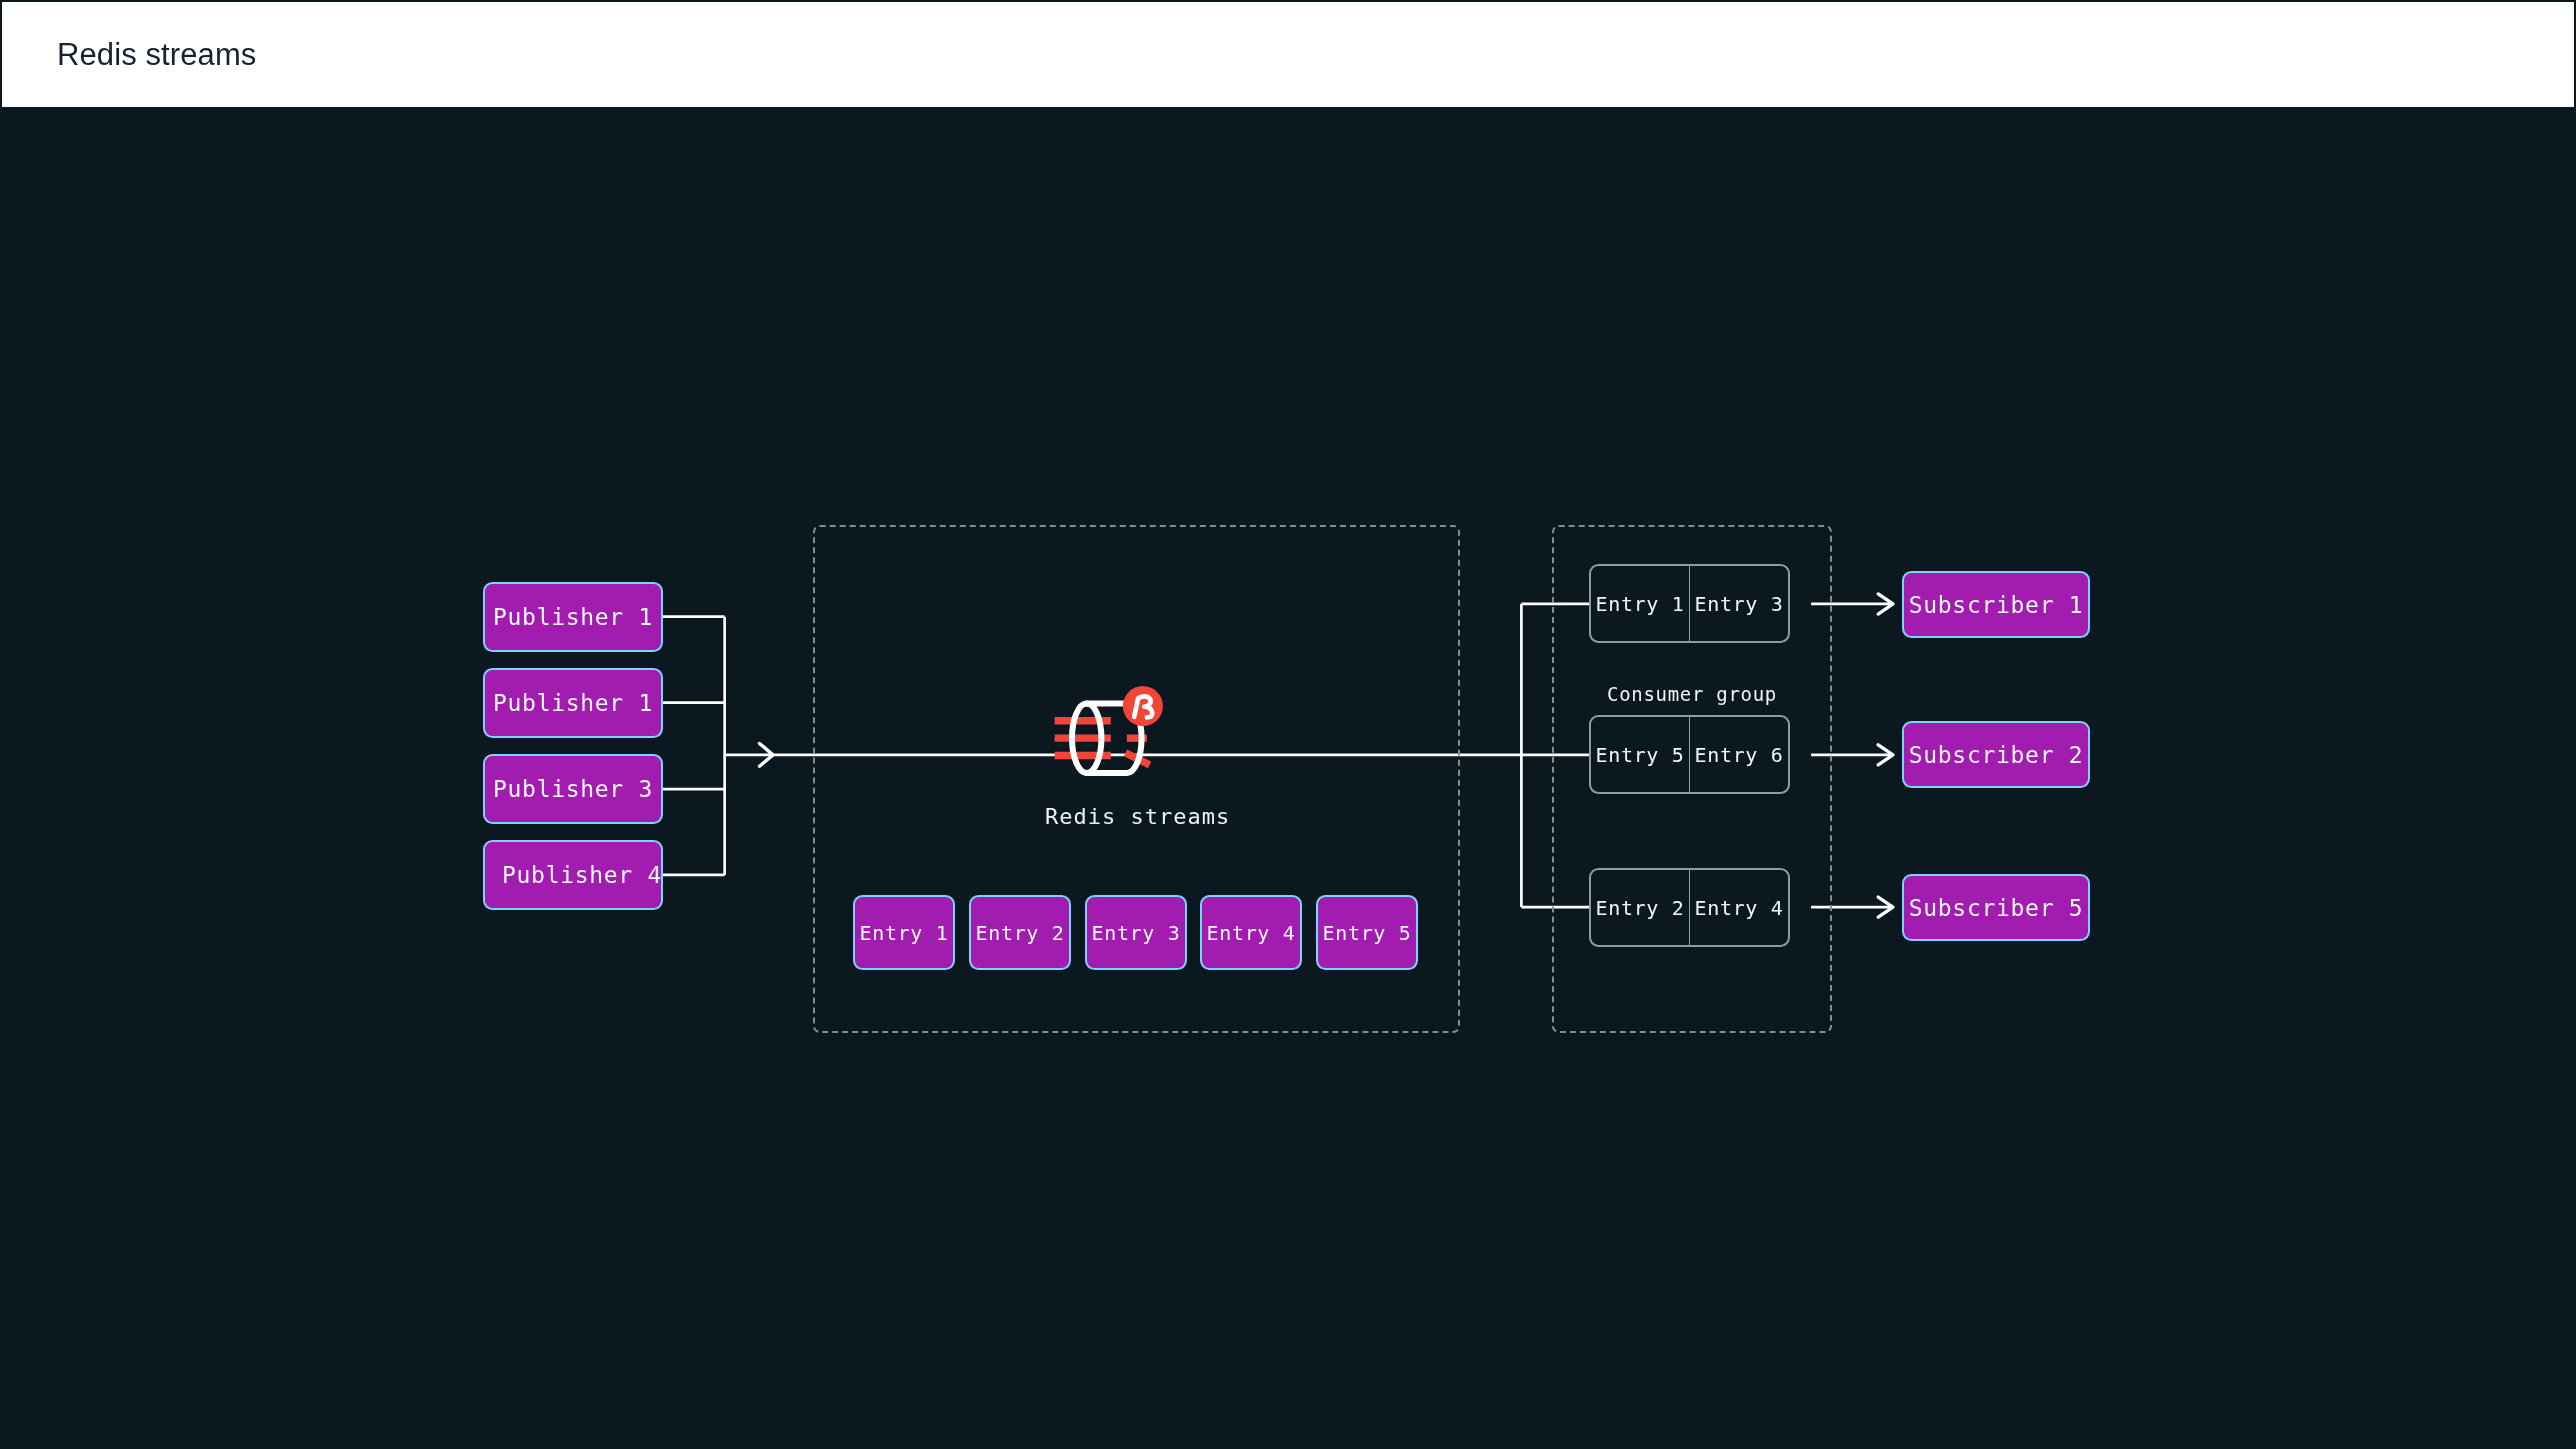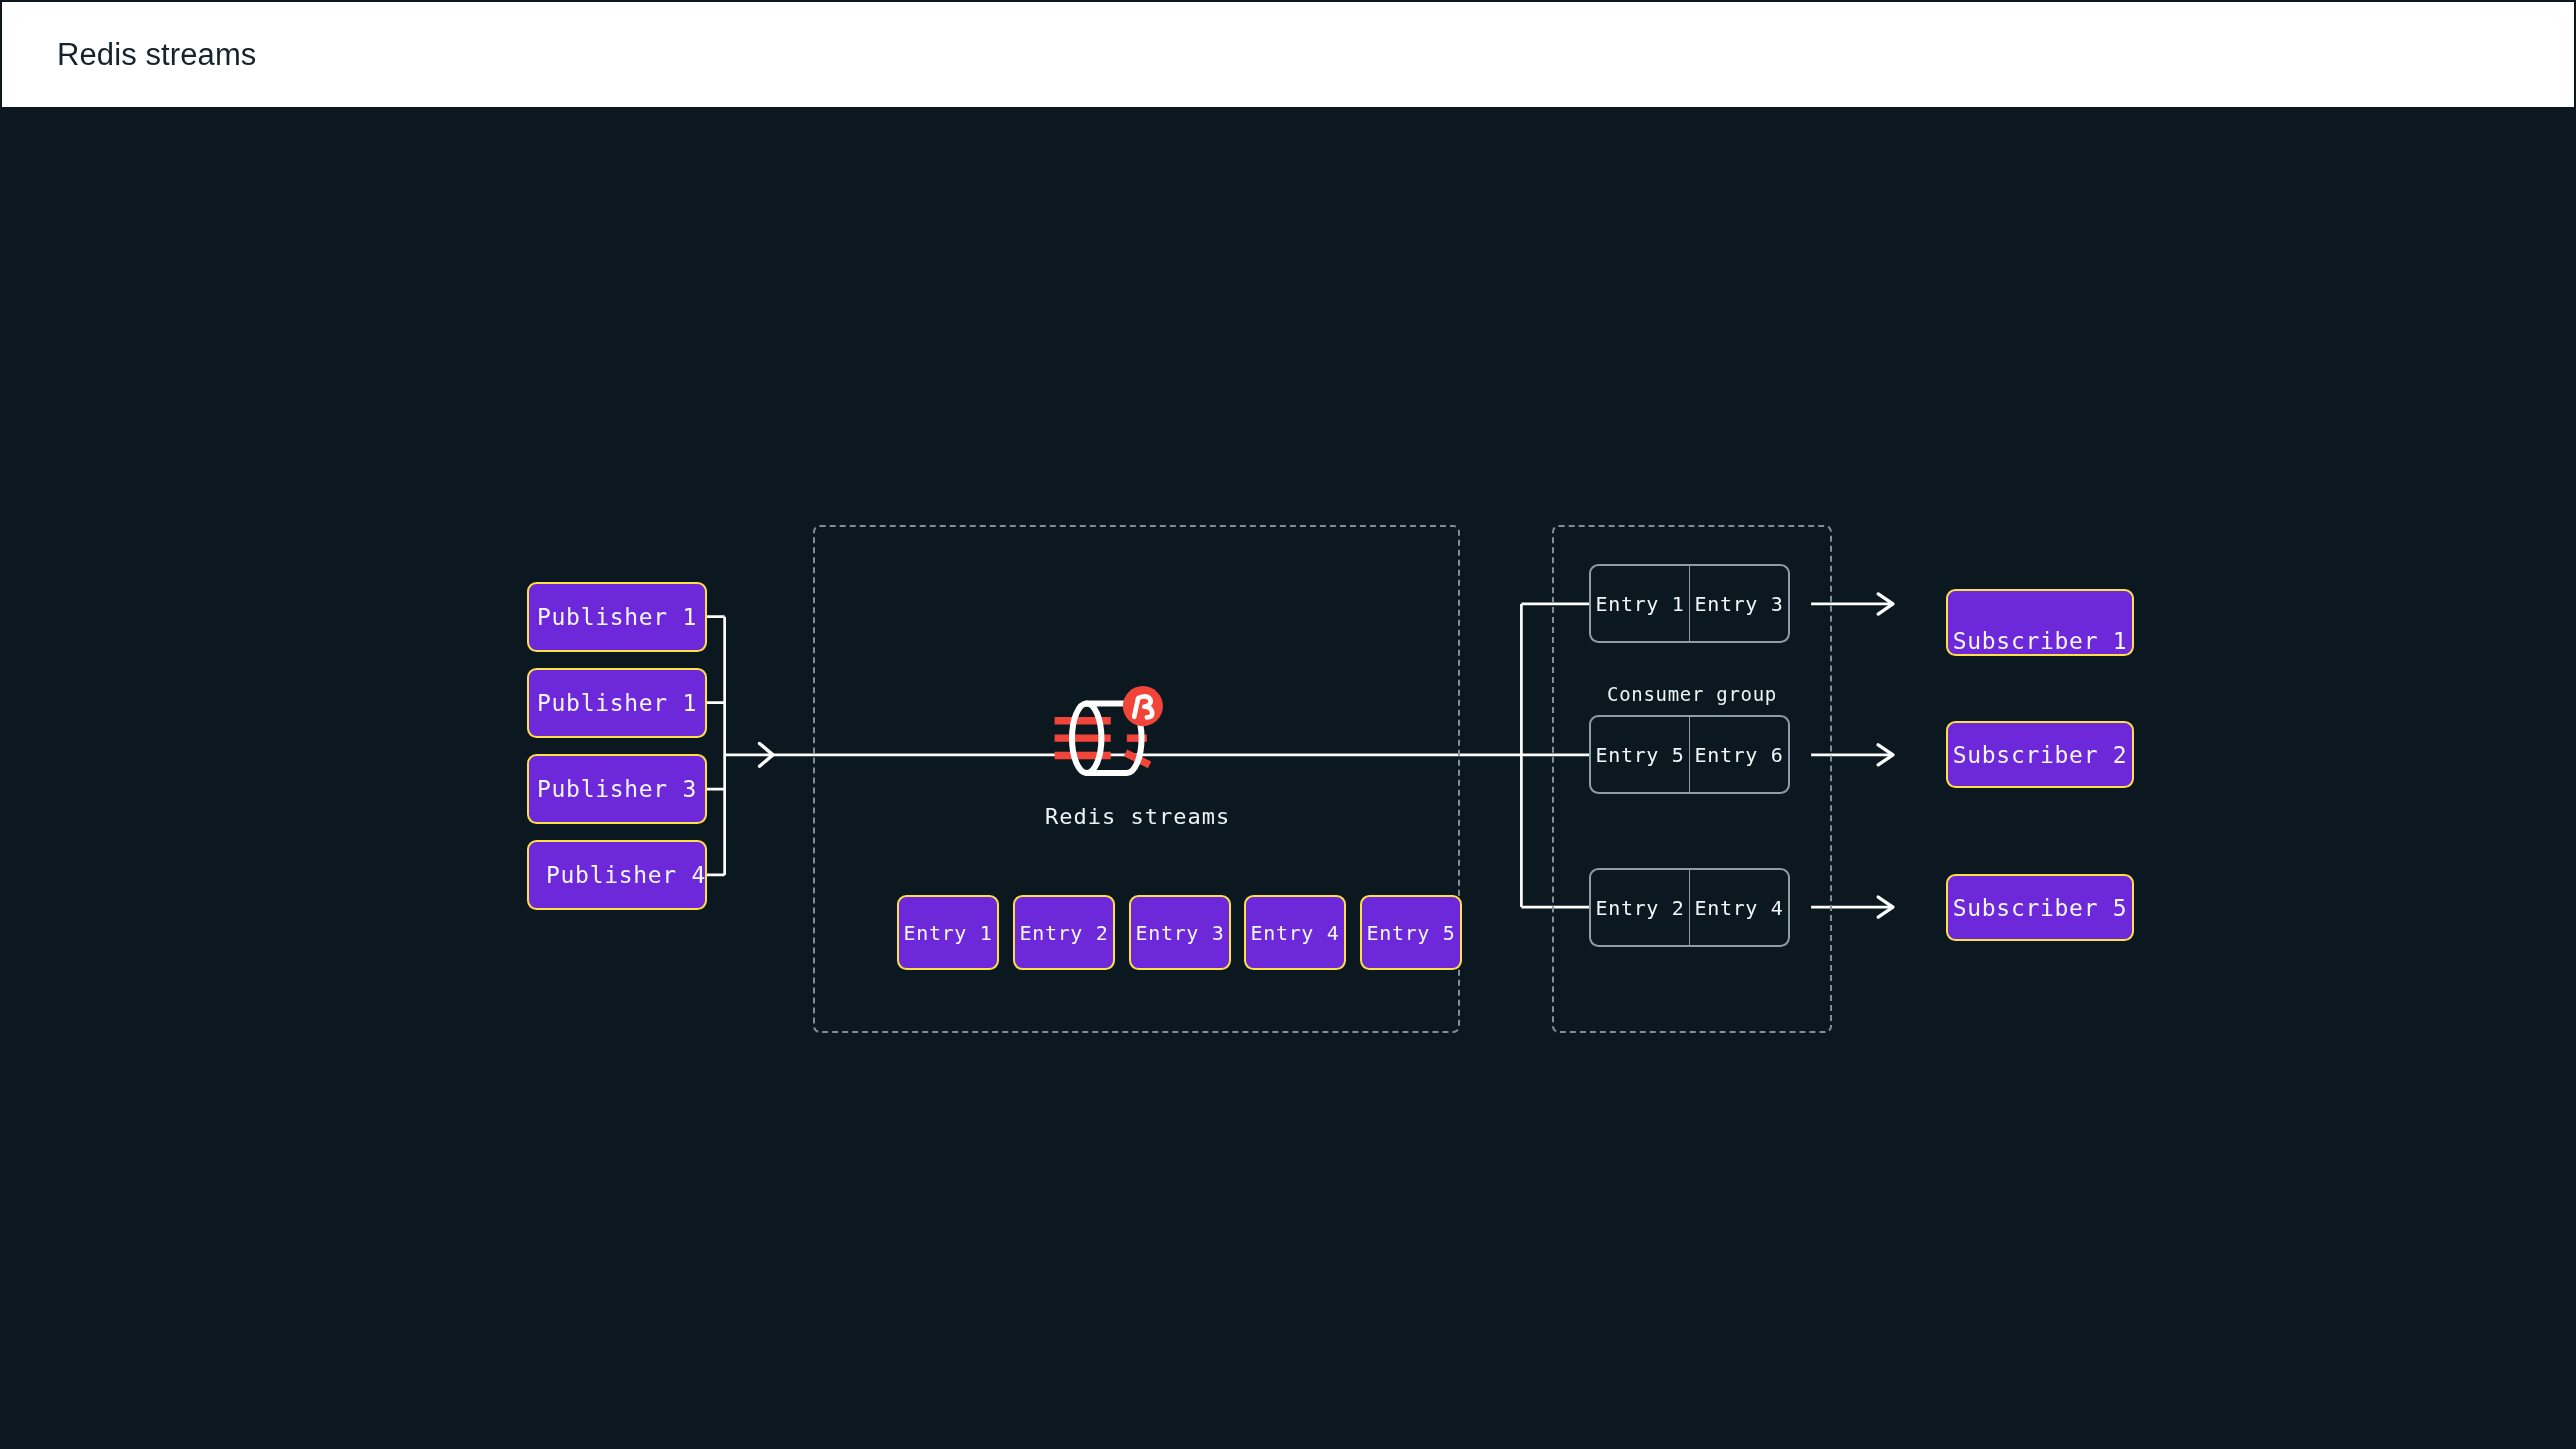--- a/index.html
+++ b/index.html
@@ -43,32 +43,31 @@
     top: 109px;
     width: 2576px;
     height: 1340px;
     background: #0b1820;
   }
 
   
   .node-box {
     position: absolute;
     box-sizing: border-box;
-    border: 2px solid #fde047;
+    border: 2px solid #7dd3fc;
     border-radius: 9.4px;
-    background: #6d28d9;
+    background: #a21caf;
     color: #f2f6f8;
     font-family: "DejaVu Sans Mono", "Liberation Mono", monospace;
     font-size: 23px;
     letter-spacing: 0.7px;
     display: flex;
     align-items: center;
     justify-content: center;
     white-space: nowrap;
-    margin-left: 44px;
   }
 
   
   .pub-box  { width: 180px; height: 70px; }
   .sub-box  { width: 188px; height: 67px; }
 
   
   .entry-box {
     width: 102px;
     height: 75px;
@@ -254,21 +253,21 @@
 
   <div class="cg-pair" style="left:1589px; top:759px;">
     <div class="cg-cell left">
       <span>Entry 2</span>
     </div>
     <div class="cg-cell right">
       <span>Entry 4</span>
     </div>
   </div>
 
-  <div class="node-box sub-box" style="left:1902px; top:480px;align-items:flex-end;">
+  <div class="node-box sub-box" style="left:1902px; top:462px;">
     <span>Subscriber 1</span>
   </div>
   <div class="node-box sub-box" style="left:1902px; top:612px;">
     <span>Subscriber 2</span>
   </div>
   <div class="node-box sub-box" style="left:1902px; top:765px;">
     <span>Subscriber 5</span>
   </div>
 
 </div>

